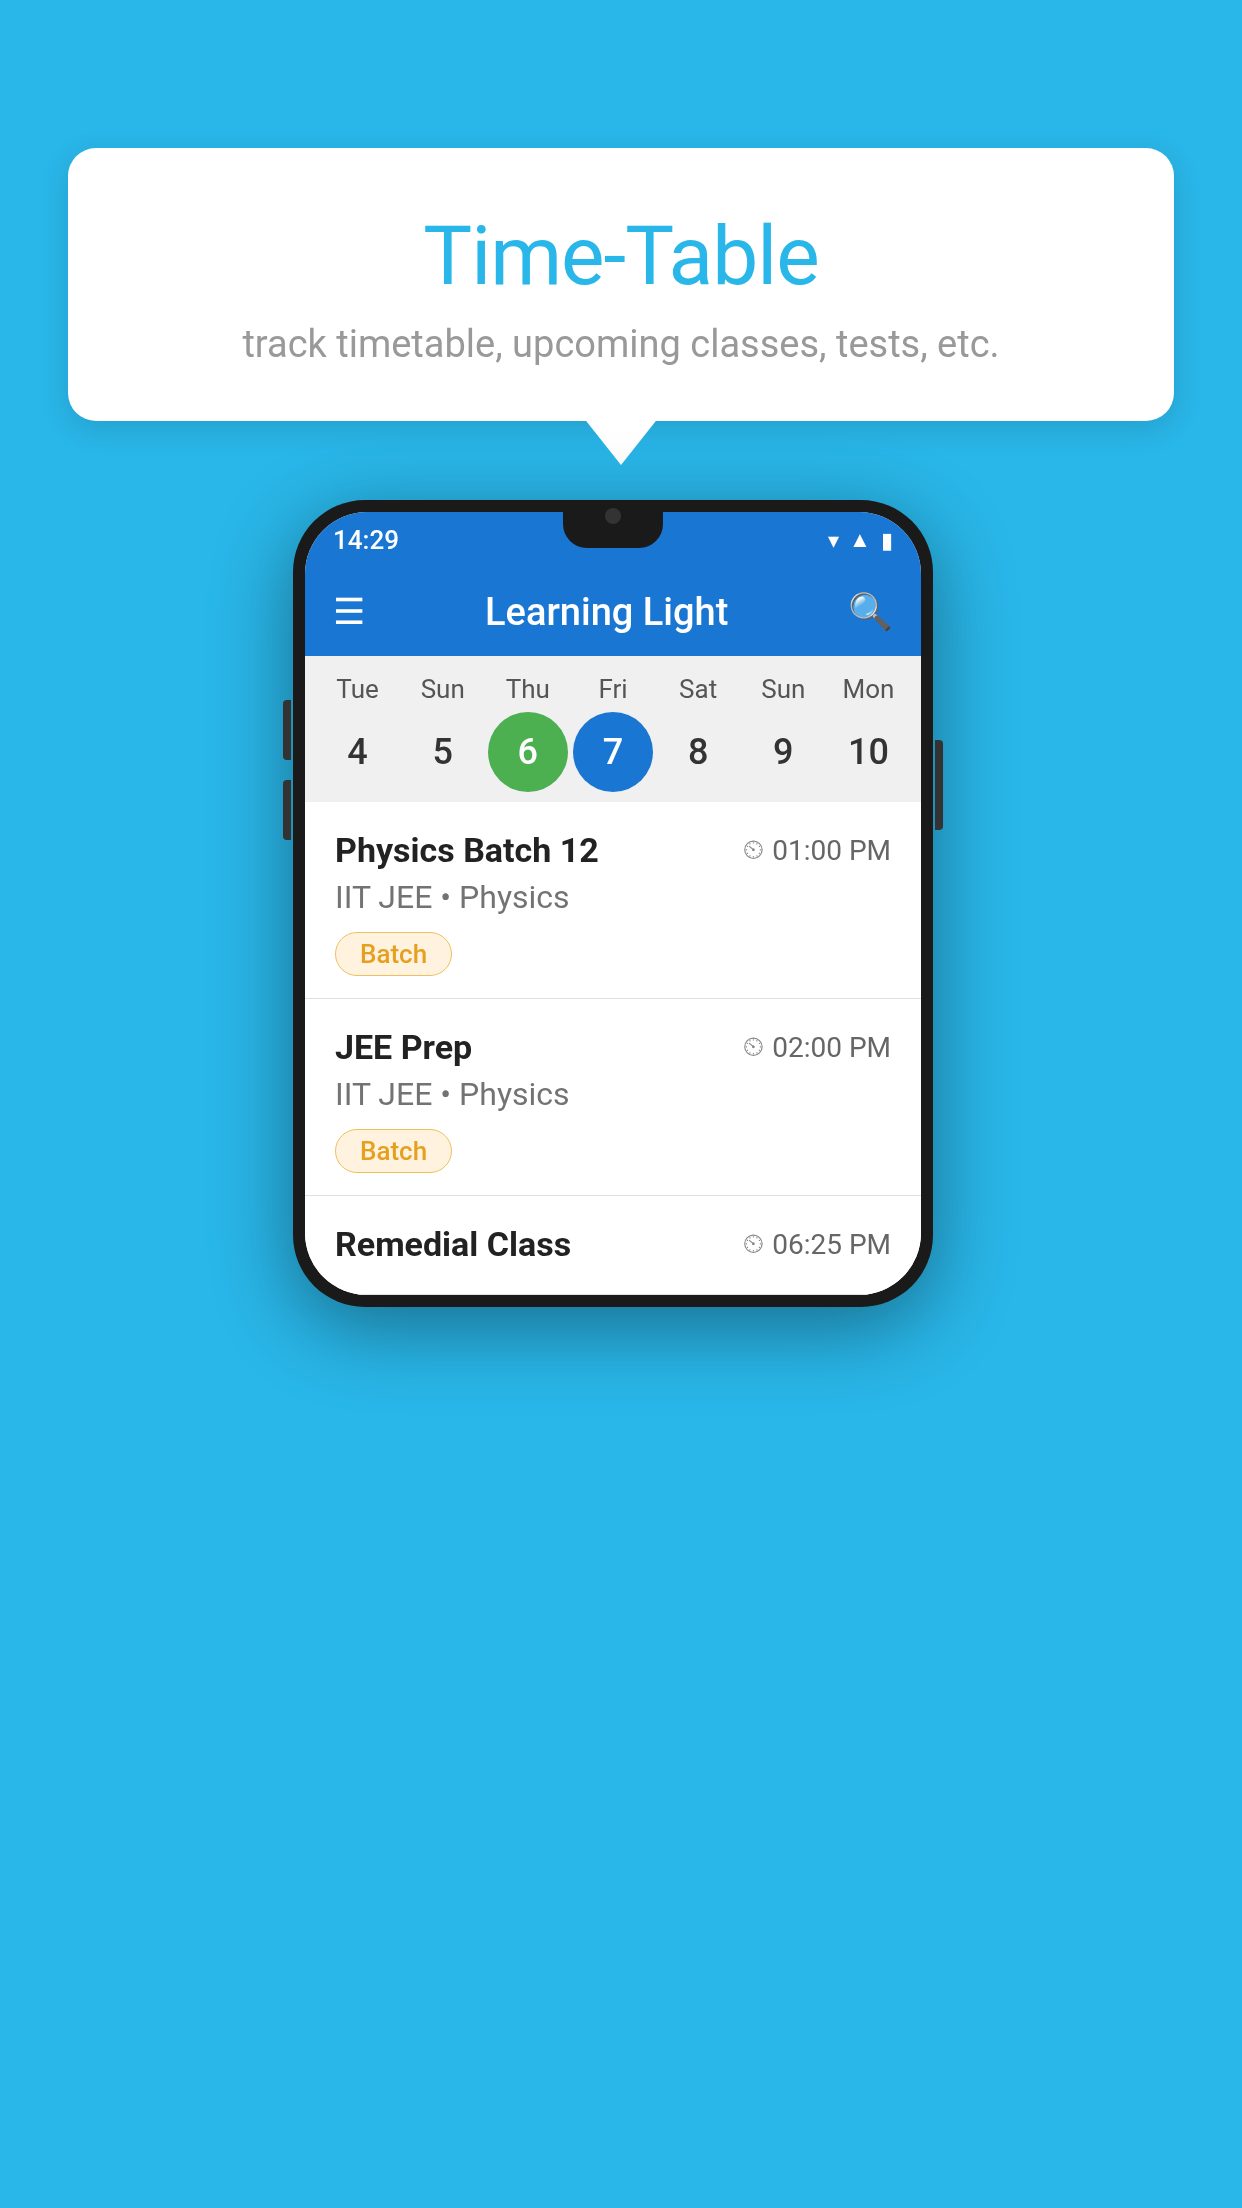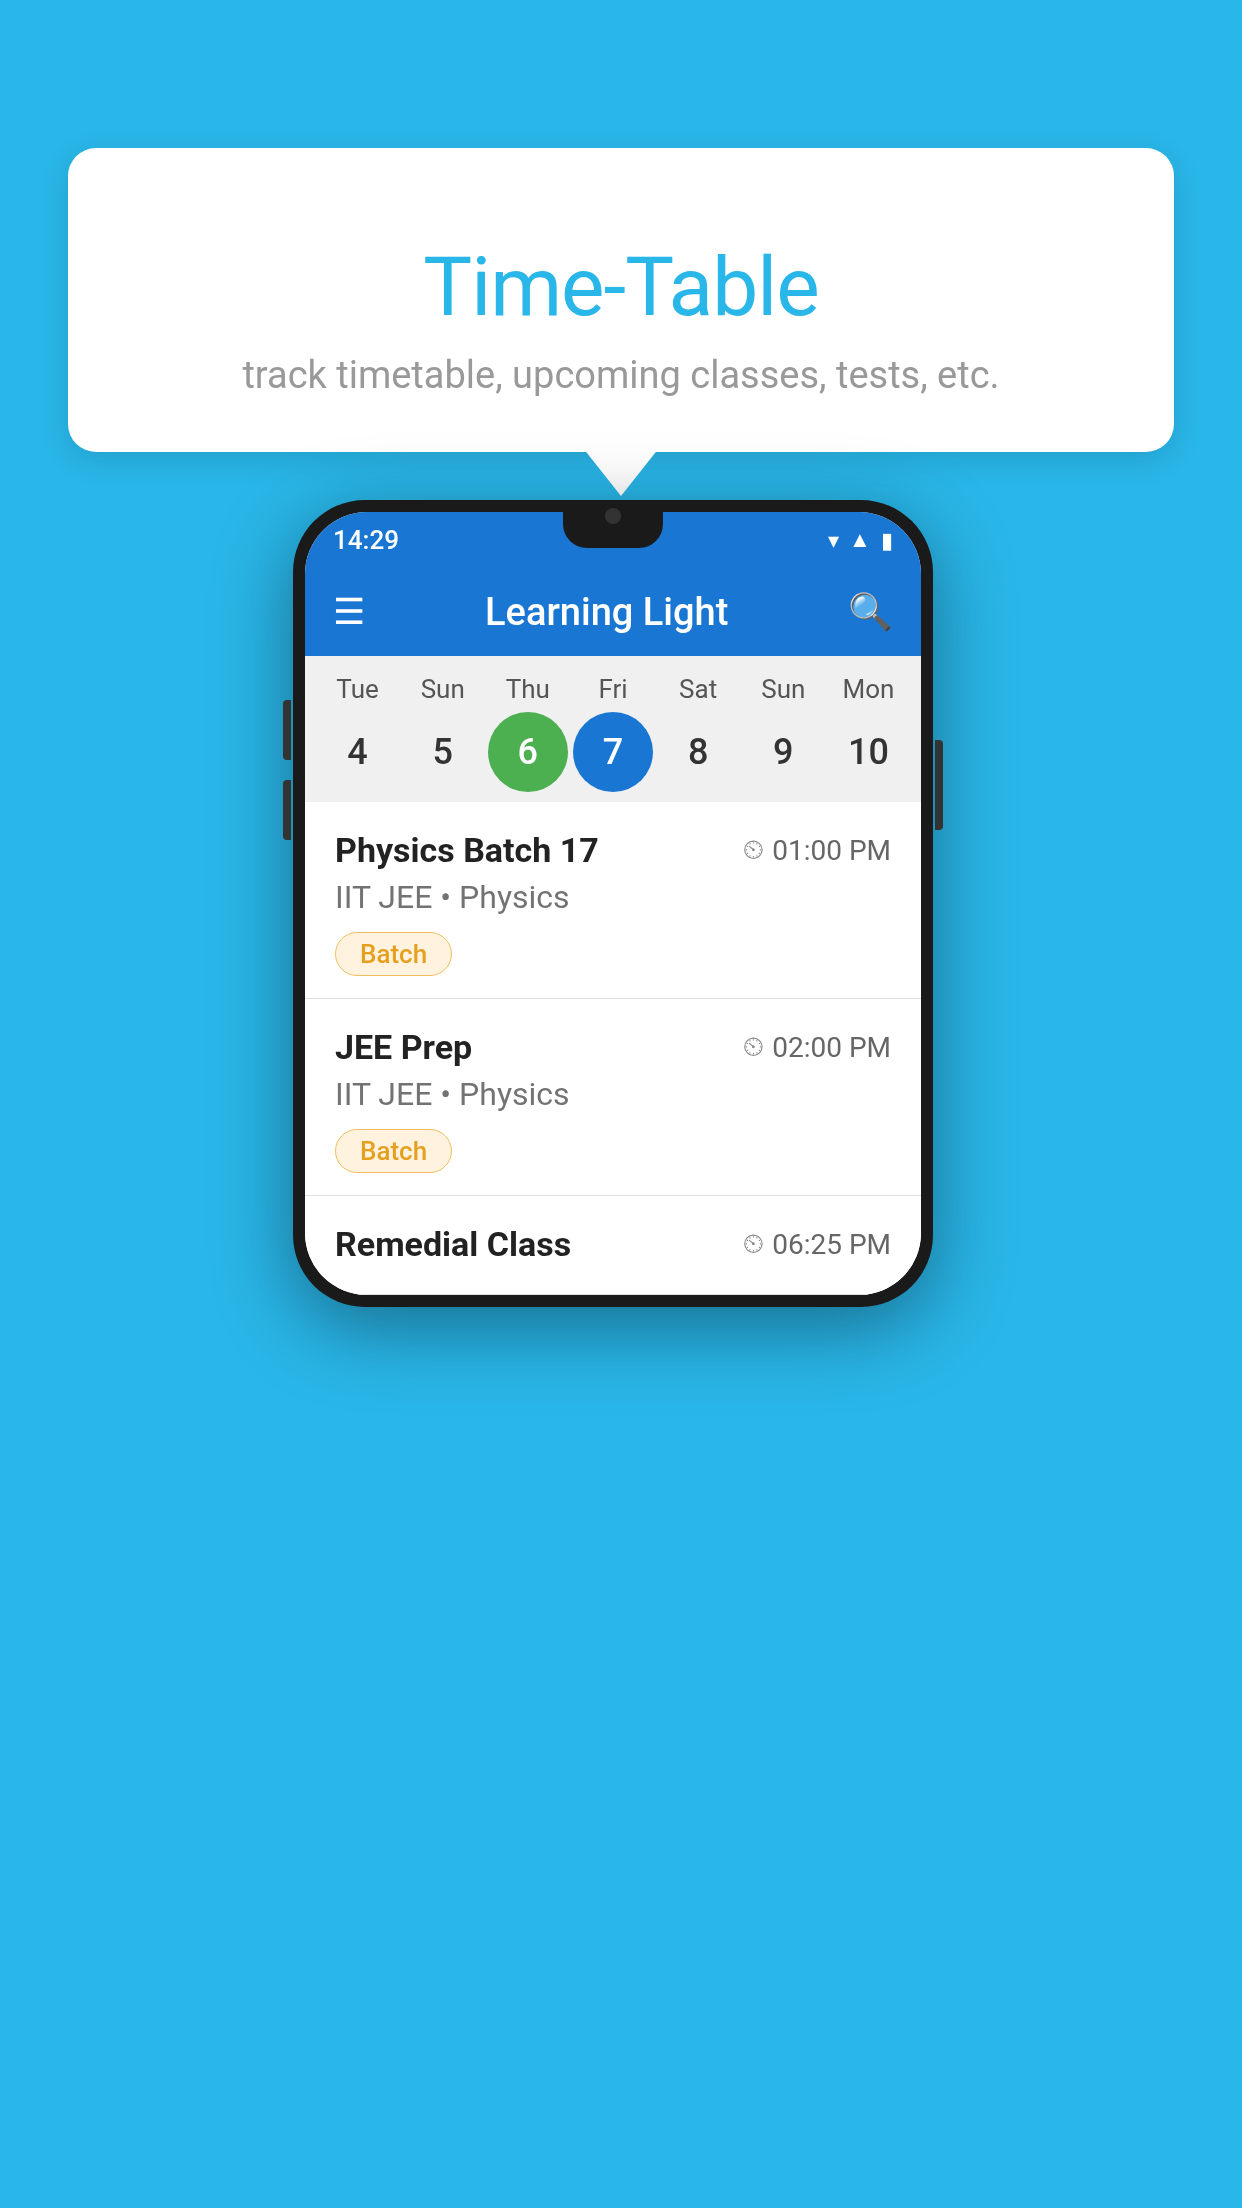--- a/index.html
+++ b/index.html
@@ -15,21 +15,21 @@
     }
 
     
     .tooltip-card {
       position: absolute;
       top: 148px;
       left: 68px;
       right: 68px;
       background: white;
       border-radius: 28px;
-      padding: 91px 60px 55px;
+      padding: 60px 60px 55px;
       box-shadow: 0 8px 30px rgba(0,0,0,0.12);
     }
 
     .tooltip-card::after {
       content: '';
       position: absolute;
       bottom: -44px;
       left: 50%;
       transform: translateX(-50%);
       width: 0;
@@ -346,21 +346,21 @@
           <div class="day-num today">6</div>
           <div class="day-num selected">7</div>
           <div class="day-num">8</div>
           <div class="day-num">9</div>
           <div class="day-num">10</div>
         </div>
       </div>
 
       <div class="class-item">
         <div class="class-item-header">
-          <span class="class-name">Physics Batch 17</span>
+          <span class="class-name">Physics Batch 12</span>
           <span class="class-time">
             <span class="clock-icon">⏲</span>
             <span>01:00 PM</span>
           </span>
         </div>
         <div class="class-meta">IIT JEE • Physics</div>
         <div class="batch-badge">Batch</div>
       </div>
 
       <div class="class-item">

